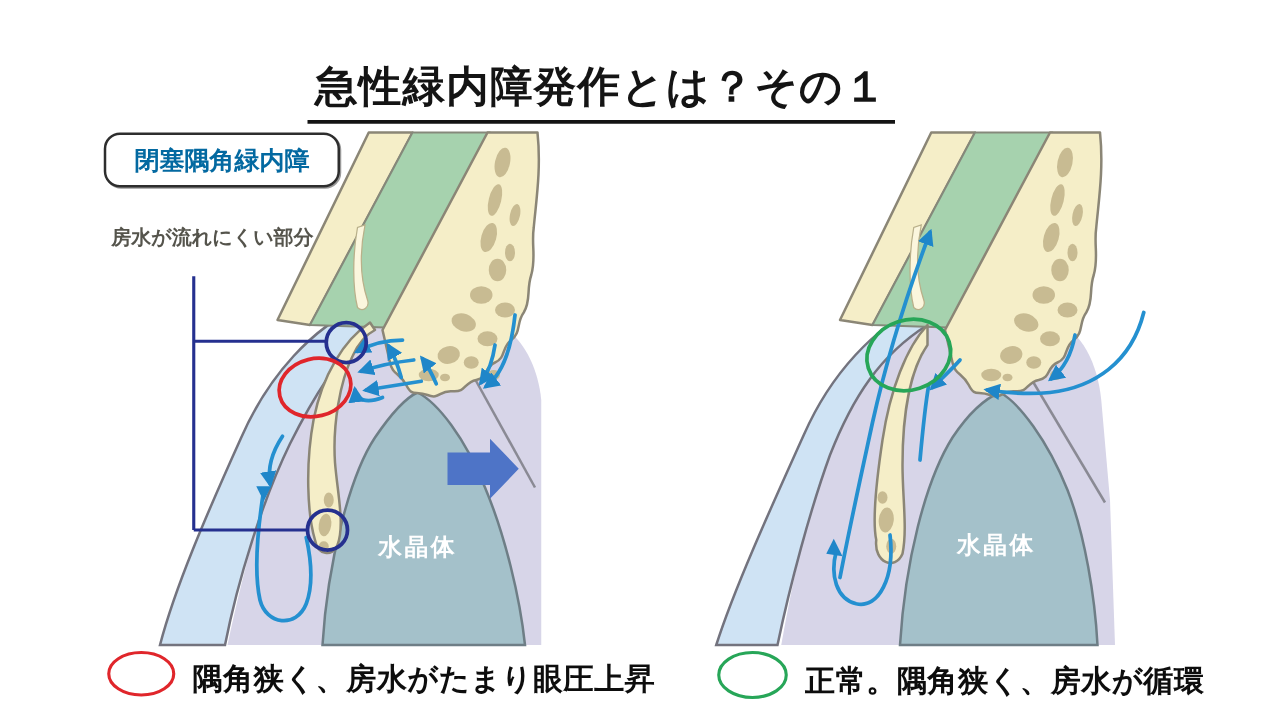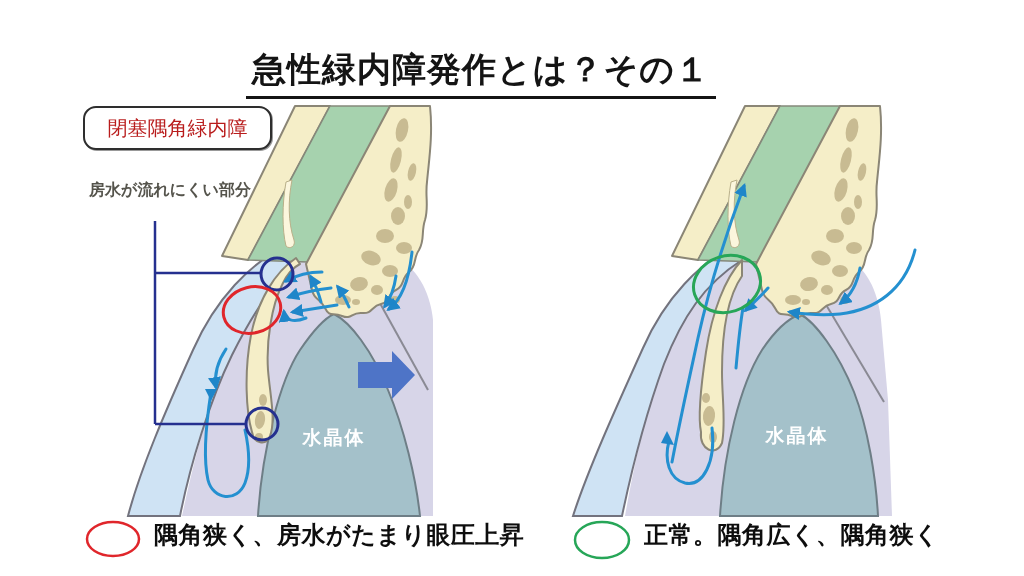--- a/index.html
+++ b/index.html
@@ -3,25 +3,25 @@
 <meta charset="utf-8">
 <style>
   html,body{margin:0;padding:0;background:#fff;}
   #stage{position:relative;width:1024px;height:576px;background:#ffffff;overflow:hidden;
          font-family:"Liberation Sans","DejaVu Sans",sans-serif;}
   #title-wrap{position:absolute;top:14px;left:0;width:962px;text-align:center;}
   #title-wrap span{display:inline-block;font-size:34px;font-weight:800;color:#141414;
          letter-spacing:1px;border-bottom:3px solid #141414;padding:0 6px 3px 6px;margin-top:33px;}
   .tag-box{position:absolute;background:#fff;border:2.5px solid #2e2e2e;border-radius:13px;
          display:flex;align-items:center;justify-content:center;
-         font-size:20px;font-weight:400;color:#b91c1c;box-shadow:1px 1px 0 #999;}
+         font-size:20px;font-weight:700;color:#0369a1;box-shadow:1px 1px 0 #999;}
   #tag-left{left:83px;top:106px;width:185px;height:40px;}
   #tag-right{left:533px;top:104px;width:146px;height:38px;}
   #annot-left{position:absolute;left:89px;top:180px;font-size:16px;font-weight:600;color:#55544c;}
-  .legend-item{position:absolute;display:flex;align-items:flex-start;}
+  .legend-item{position:absolute;display:flex;align-items:flex-end;}
   #legend-1{left:84px;top:519px;}
   #legend-2{left:572px;top:519px;}
   .legend-text{font-size:24px;font-weight:700;color:#0d0d0d;margin-left:10px;letter-spacing:0.5px;}
   svg{position:absolute;left:0;top:0;}
   svg text.lens{font-family:"Liberation Sans","DejaVu Sans",sans-serif;
          font-size:19px;font-weight:700;fill:#ffffff;letter-spacing:2px;}
 </style>
 </head>
 <body>
 
@@ -156,16 +156,16 @@
     <svg width="60" height="40" style="position:static">
       <ellipse cx="29" cy="20" rx="26" ry="17" fill="none" stroke-width="2.5" stroke="#e0262b"></ellipse>
     </svg>
     <span class="legend-text">隅角狭く、房水がたまり眼圧上昇</span>
   </div>
 
   <div id="legend-2" class="legend-item">
     <svg width="62" height="42" style="position:static">
       <ellipse cx="30" cy="21" rx="27" ry="18" fill="none" stroke-width="2.5" stroke="#27a658"></ellipse>
     </svg>
-    <span class="legend-text">正常。隅角広く、隅角狭く</span>
+    <span class="legend-text">正常。隅角狭く、房水が循環</span>
   </div>
 
 </div>
 
 </body></html>

